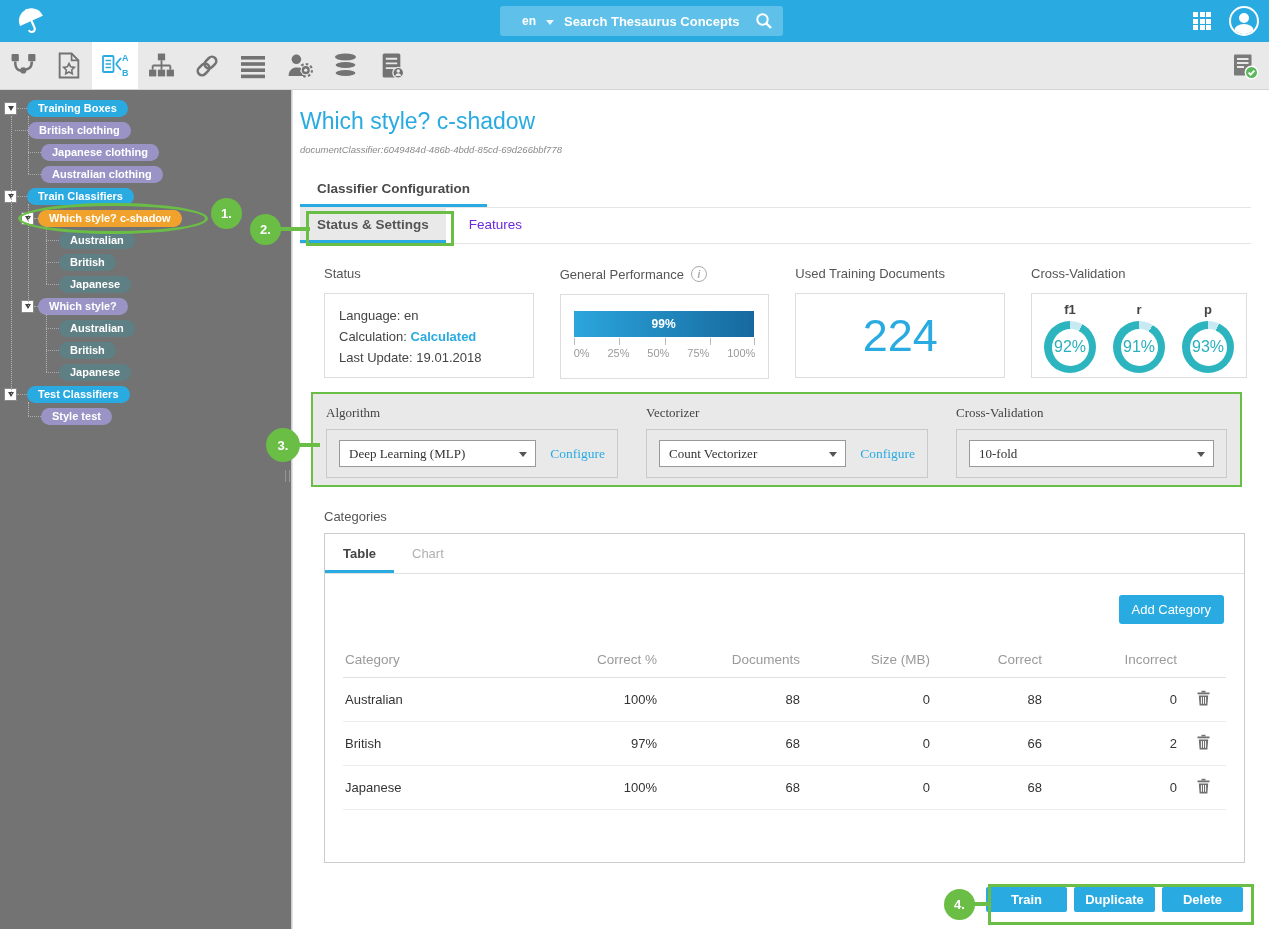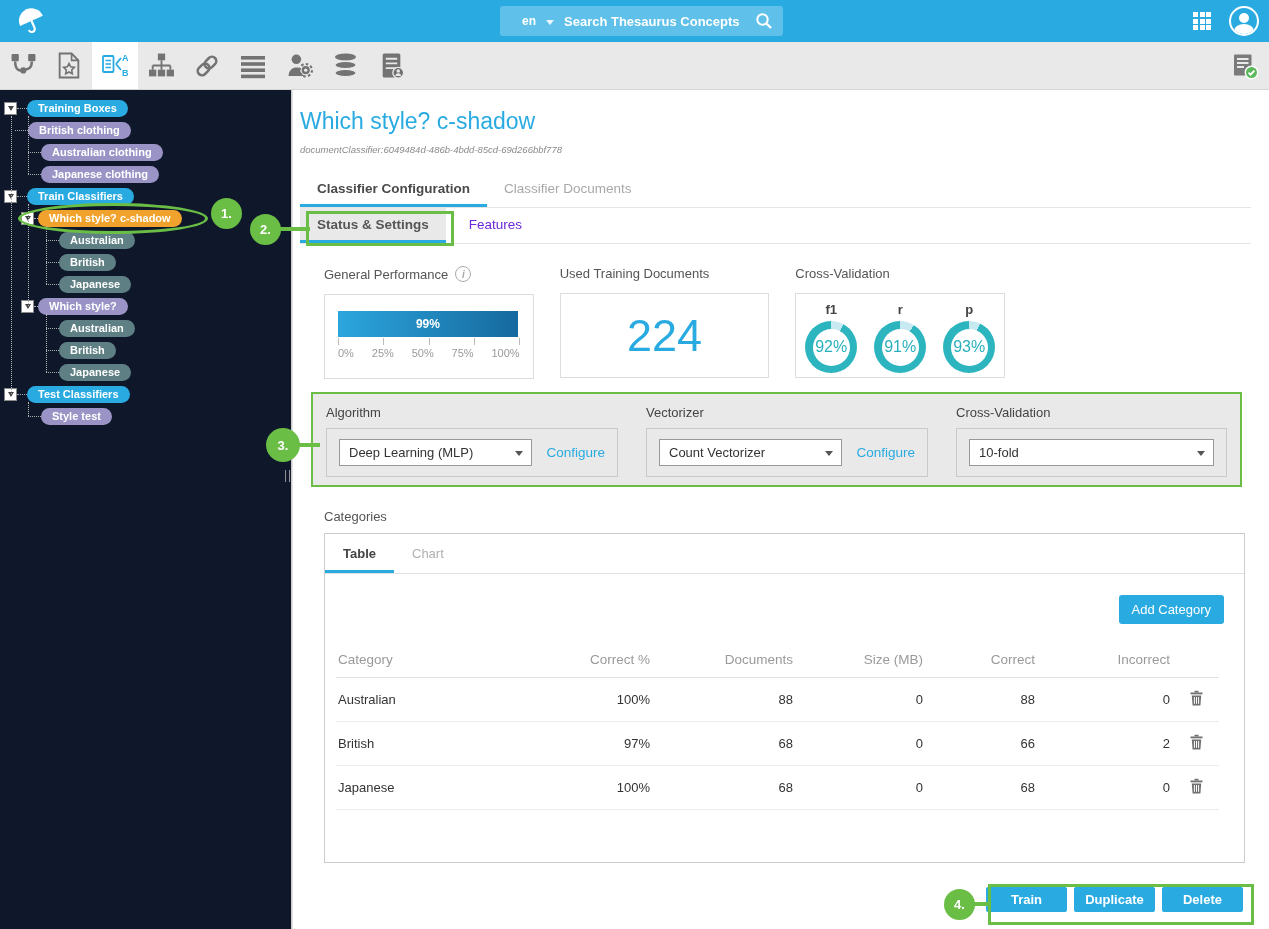--- a/index.html
+++ b/index.html
@@ -27,21 +27,21 @@
 
   
   .toolbar { height:48px; background:#e9e9e9; border-bottom:1px solid #d5d5d5; display:flex; align-items:stretch; position:relative; }
   .tool { width:46px; display:flex; align-items:center; justify-content:center; cursor:pointer; }
   .tool.active { background:#fff; }
   .tool svg { display:block; }
   .tool-right { position:absolute; right:10px; top:0; height:48px; display:flex; align-items:center; cursor:pointer; }
 
   
   .content { display:flex; height:839px; }
-  .tree-panel { width:292px; position:relative; border-right:1px solid #ccc; padding-top:7px; background:#0f172a; }
+  .tree-panel { width:292px; position:relative; border-right:1px solid #ccc; padding-top:7px; background:#737373; }
   .trow { height:22px; display:flex; align-items:center; }
   .arrow { width:13px; height:13px; border:1px solid #8a8a8a; background:#fff; display:flex; align-items:center;
     justify-content:center; flex:0 0 auto; cursor:pointer; }
   .arrow::after { content:""; border-left:3.5px solid transparent; border-right:3.5px solid transparent; border-top:5px solid #444; }
   .dots { width:10px; border-top:1px dotted #aaa; flex:0 0 auto; }
   .pill { color:#fff; font-size:11px; font-weight:bold; padding:2.5px 11px; border-radius:10px; white-space:nowrap; cursor:pointer; }
   .c-blue  { background:#29abe2; }
   .c-purple{ background:#9a94c6; }
   .c-orange{ background:#f1a22d; }
   .c-slate { background:#5e7f84; }
@@ -79,39 +79,39 @@
   .docs-box { display:flex; align-items:center; justify-content:center; font-size:45px; color:#29abe2; }
 
   .cv-box { display:flex; align-items:center; justify-content:center; gap:17px; padding-top:4px; }
   .cv-item { text-align:center; }
   .cv-name { font-size:13px; font-weight:bold; color:#444; margin-bottom:4px; }
   .donut { width:52px; height:52px; border-radius:50%; display:flex; align-items:center; justify-content:center; }
   .donut-hole { width:37px; height:37px; background:#fff; border-radius:50%; display:flex; align-items:center;
     justify-content:center; font-size:16px; color:#2ab0bd; }
 
   .settings { margin:13px 0 0 11px; width:931px; height:95px; border:2px solid #6abd45; background:#e9e9e9;
-    padding:11px 13px; display:flex; gap:28px; }
+    padding:11px 13px; display:flex; gap:28px;font-family:Liberation Serif, serif; }
   .set-col { display:flex; flex-direction:column; }
   .set-label { font-size:13px; color:#444; margin-bottom:8px; }
   .set-panel { border:1px solid #c9c9c9; padding:10px 12px; display:flex; align-items:center; gap:14px; flex:1; }
   .sel { position:relative; background:#fff; border:1px solid #999; height:27px; font-size:13px; color:#333;
     display:flex; align-items:center; padding:0 22px 0 9px; cursor:pointer; }
   .sel::after { content:""; position:absolute; right:8px; top:11px; border-left:4px solid transparent;
     border-right:4px solid transparent; border-top:5px solid #555; }
   .link { color:#29abe2; font-size:13.5px; cursor:pointer; }
 
   .cat-label { margin:22px 0 0 24px; font-size:13px; color:#555; }
   .cat-panel { margin:9px 6px 0 24px; border:1px solid #ccc; height:330px; background:#fff; }
   .cat-tabs { border-bottom:1px solid #e0e0e0; display:flex; }
   .cat-tab { padding:12px 18px 9px; font-size:13px; color:#b0b0b0; cursor:pointer; border-bottom:3px solid transparent; }
   .cat-tab.active { color:#444; font-weight:bold; border-bottom-color:#29abe2; }
   .addrow { display:flex; justify-content:flex-end; padding:21px 20px 0; }
   .btn { background:#29abe2; color:#fff; border:none; font-family:inherit; font-size:13px; border-radius:3px;
     padding:7px 13px; cursor:pointer; }
-  table { width:calc(100% - 36px); margin:20px 11px 0; border-collapse:collapse; font-size:13px; }
+  table { width:calc(100% - 36px); margin:20px 18px 0; border-collapse:collapse; font-size:13px; }
   th { color:#9a9a9a; font-weight:normal; font-size:13.5px; text-align:right; padding:8px 4px 10px; border-bottom:1px solid #e0e0e0; }
   th:first-child, td:first-child { text-align:left; padding-left:2px; }
   td { color:#333; text-align:right; padding:10px 4px; border-bottom:1px solid #ececec; }
   td.act, th.act { text-align:center; }
   .trash { background:none; border:none; cursor:pointer; padding:2px; }
 
   .actions { display:flex; justify-content:flex-end; margin:24px 8px 0 0; gap:7px; }
   .abtn { background:#29abe2; color:#fff; border:none; font-family:inherit; font-size:13px; font-weight:bold;
     width:81px; height:25px; border-radius:2px; cursor:pointer; }
 
@@ -258,25 +258,25 @@
         <span class="arrow"></span>
           <span class="dots"></span>
         <span class="pill c-blue">Training Boxes</span>
       </div>
       <div class="trow" style="padding-left:15px">
         <span class="dots" style="width:13px"></span>
         <span class="pill c-purple">British clothing</span>
       </div>
       <div class="trow" style="padding-left:28px">
         <span class="dots" style="width:13px"></span>
+        <span class="pill c-purple">Japanese clothing</span>
+      </div>
+      <div class="trow" style="padding-left:28px">
+        <span class="dots" style="width:13px"></span>
         <span class="pill c-purple">Australian clothing</span>
-      </div>
-      <div class="trow" style="padding-left:28px">
-        <span class="dots" style="width:13px"></span>
-        <span class="pill c-purple">Japanese clothing</span>
       </div>
       <div class="trow" style="padding-left:4px">
         <span class="arrow"></span>
           <span class="dots"></span>
         <span class="pill c-blue">Train Classifiers</span>
       </div>
       <div class="trow" style="padding-left:21px">
         <span class="arrow"></span>
           <span class="dots" style="width:4px"></span>
         <span class="pill c-orange">Which style? c-shadow</span>
@@ -320,28 +320,38 @@
         <span class="pill c-purple">Style test</span>
       </div>
     </aside>
 
     <main class="main-panel">
       <h1 class="page-title">Which style? c-shadow</h1>
       <div class="subtitle">documentClassifier:6049484d-486b-4bdd-85cd-69d266bbf778</div>
 
       <div class="tabs">
         <div class="tab active">Classifier Configuration</div>
-        <div class="tab">Classifier Documents</div>
       </div>
       <div class="subtabs">
         <div class="subtab active">Status &amp; Settings</div>
         <div class="subtab">Features</div>
       </div>
 
       <div class="metrics">
+        <div>
+          <div class="mlabel">Status</div>
+          <div class="mbox status-box">
+            <div><span>Language:</span>
+              <span>en</span></div>
+            <div><span>Calculation:</span>
+              <span class="blue-val">Calculated</span></div>
+            <div><span>Last Update:</span>
+              <span>19.01.2018</span></div>
+          </div>
+        </div>
         <div>
           <div class="mlabel">
             <span>General Performance</span>
             <span class="info-i">i</span>
           </div>
           <div class="mbox perf-box">
             <div class="perf-bar" style="width:99%">
               <span>99%</span>
             </div>
             <div class="perf-ticks">

